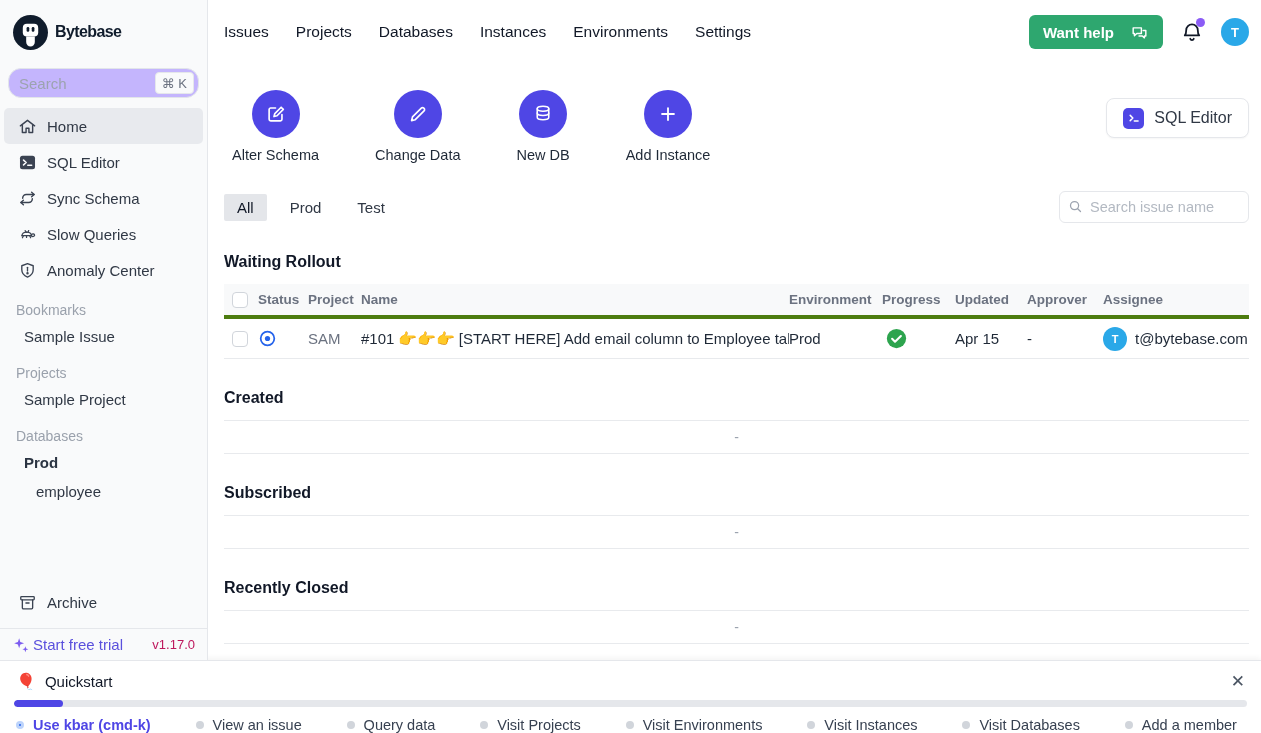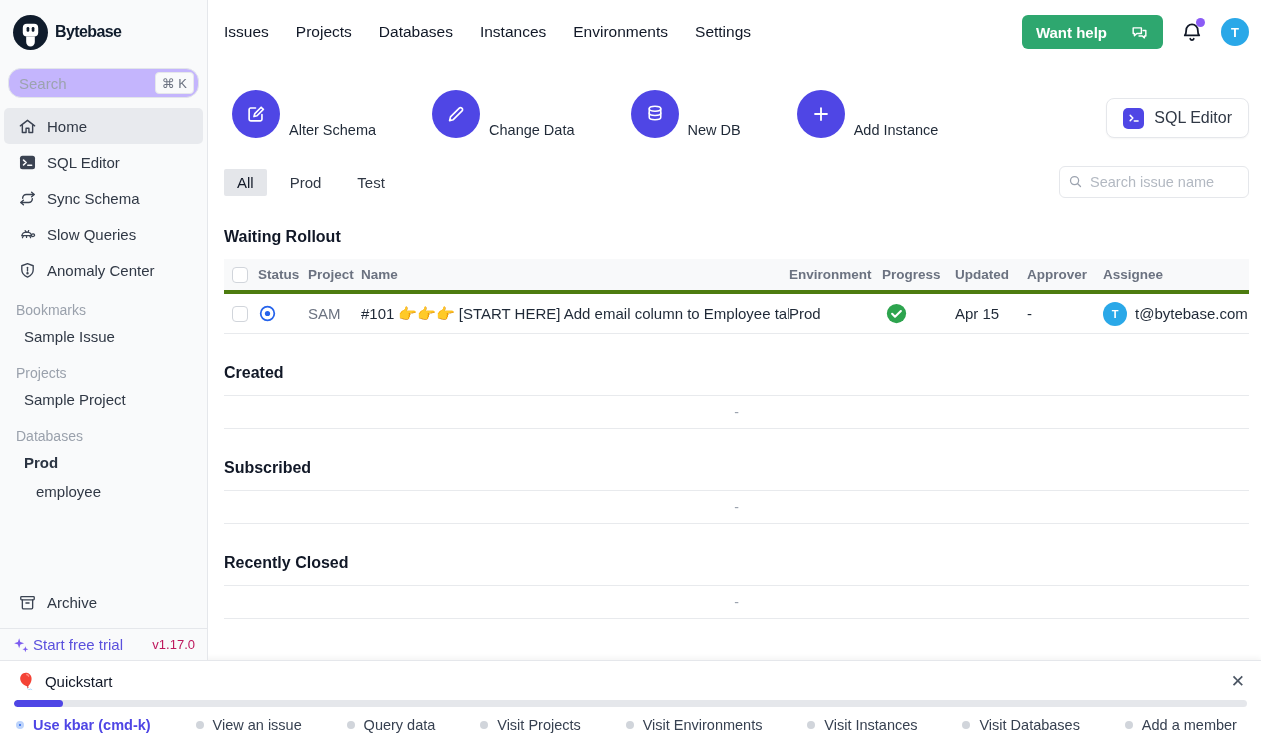--- a/index.html
+++ b/index.html
@@ -34,31 +34,31 @@
   .trial .ic { width:18px; height:18px; }
   .version { margin-left:auto; color:#be185d; font-size:13px; }
 
   
   .main { flex:1; display:flex; flex-direction:column; min-width:0; }
   .topbar { height:64px; display:flex; align-items:center; padding:0 12px 0 16px; }
   .topnav { display:flex; gap:27px; font-size:15.5px; color:#111827; }
   .topnav span { cursor:pointer; }
   .topbar-right { margin-left:auto; display:flex; align-items:center; gap:17px; }
   .help-btn { height:34px; background:#2ea76f; color:#fff; border:none; border-radius:6px; padding:0 14px;
-    font-size:15px; font-weight:700; display:flex; align-items:center; gap:23px; cursor:pointer; font-family:inherit; }
+    font-size:15px; font-weight:700; display:flex; align-items:center; gap:16px; cursor:pointer; font-family:inherit; }
   .bell { position:relative; width:24px; height:24px; cursor:pointer; }
   .bell-dot { position:absolute; top:-2px; right:-1px; width:9px; height:9px; border-radius:50%; background:#8b5cf6; }
   .avatar { width:28px; height:28px; border-radius:50%; background:#2aa8e8; color:#fff; font-size:13px; font-weight:700;
     display:flex; align-items:center; justify-content:center; cursor:pointer; }
 
   .content { flex:1; padding:0 12px 0 16px; overflow:hidden; }
 
   .actions-row { margin-top:26px; display:flex; align-items:flex-start; }
   .qa-group { display:flex; gap:56px; margin-left:8px; }
-  .qa { display:flex; flex-direction:row; align-items:flex-end; gap:9px; cursor:pointer; }
+  .qa { display:flex; flex-direction:column; align-items:center; gap:9px; cursor:pointer; }
   .qa-circle { width:48px; height:48px; border-radius:50%; background:#4f46e5; display:flex; align-items:center; justify-content:center; }
   .qa-circle svg { width:22px; height:22px; }
   .qa-label { font-size:14.5px; color:#1f2937; white-space:nowrap; }
   .sql-editor-btn { margin-left:auto; margin-top:8px; height:40px; background:#fff; border:1px solid #e5e7eb; border-radius:8px;
     box-shadow:0 1px 2px rgba(0,0,0,.04); display:flex; align-items:center; gap:10px; padding:0 16px; font-size:16px;
     color:#303845; cursor:pointer; font-family:inherit; }
   .term-chip { width:21px; height:21px; border-radius:5px; background:#4f46e5; display:flex; align-items:center; justify-content:center; }
 
   .filter-row { margin-top:28px; display:flex; align-items:center; }
   .tabs { display:flex; gap:10px; align-items:center; }

